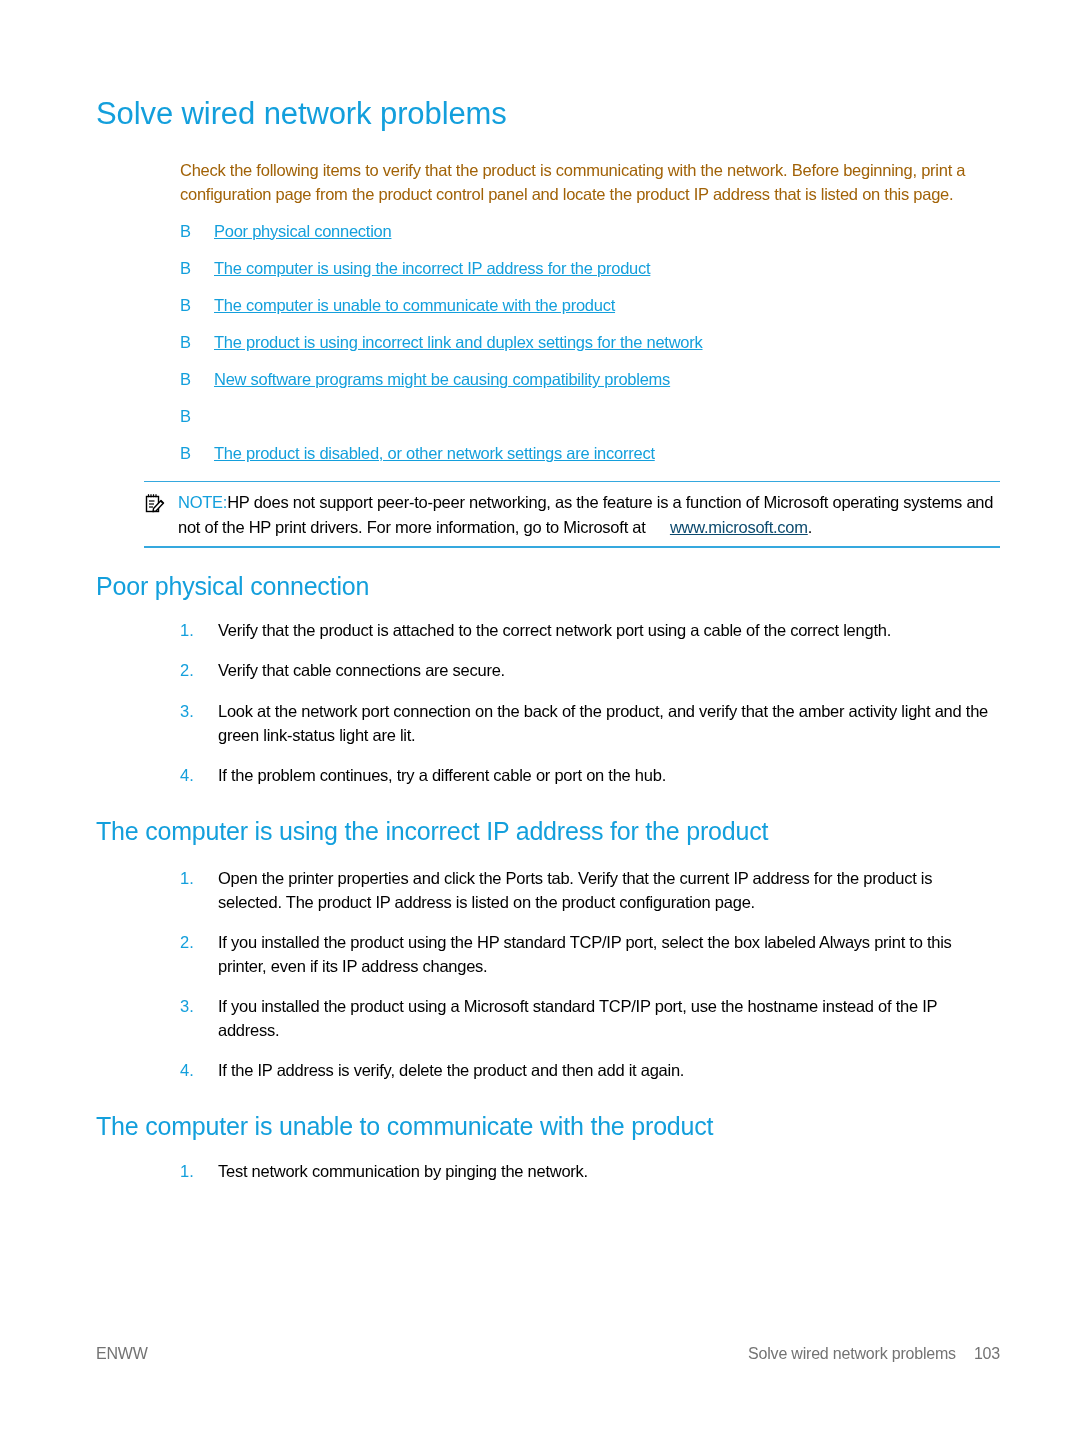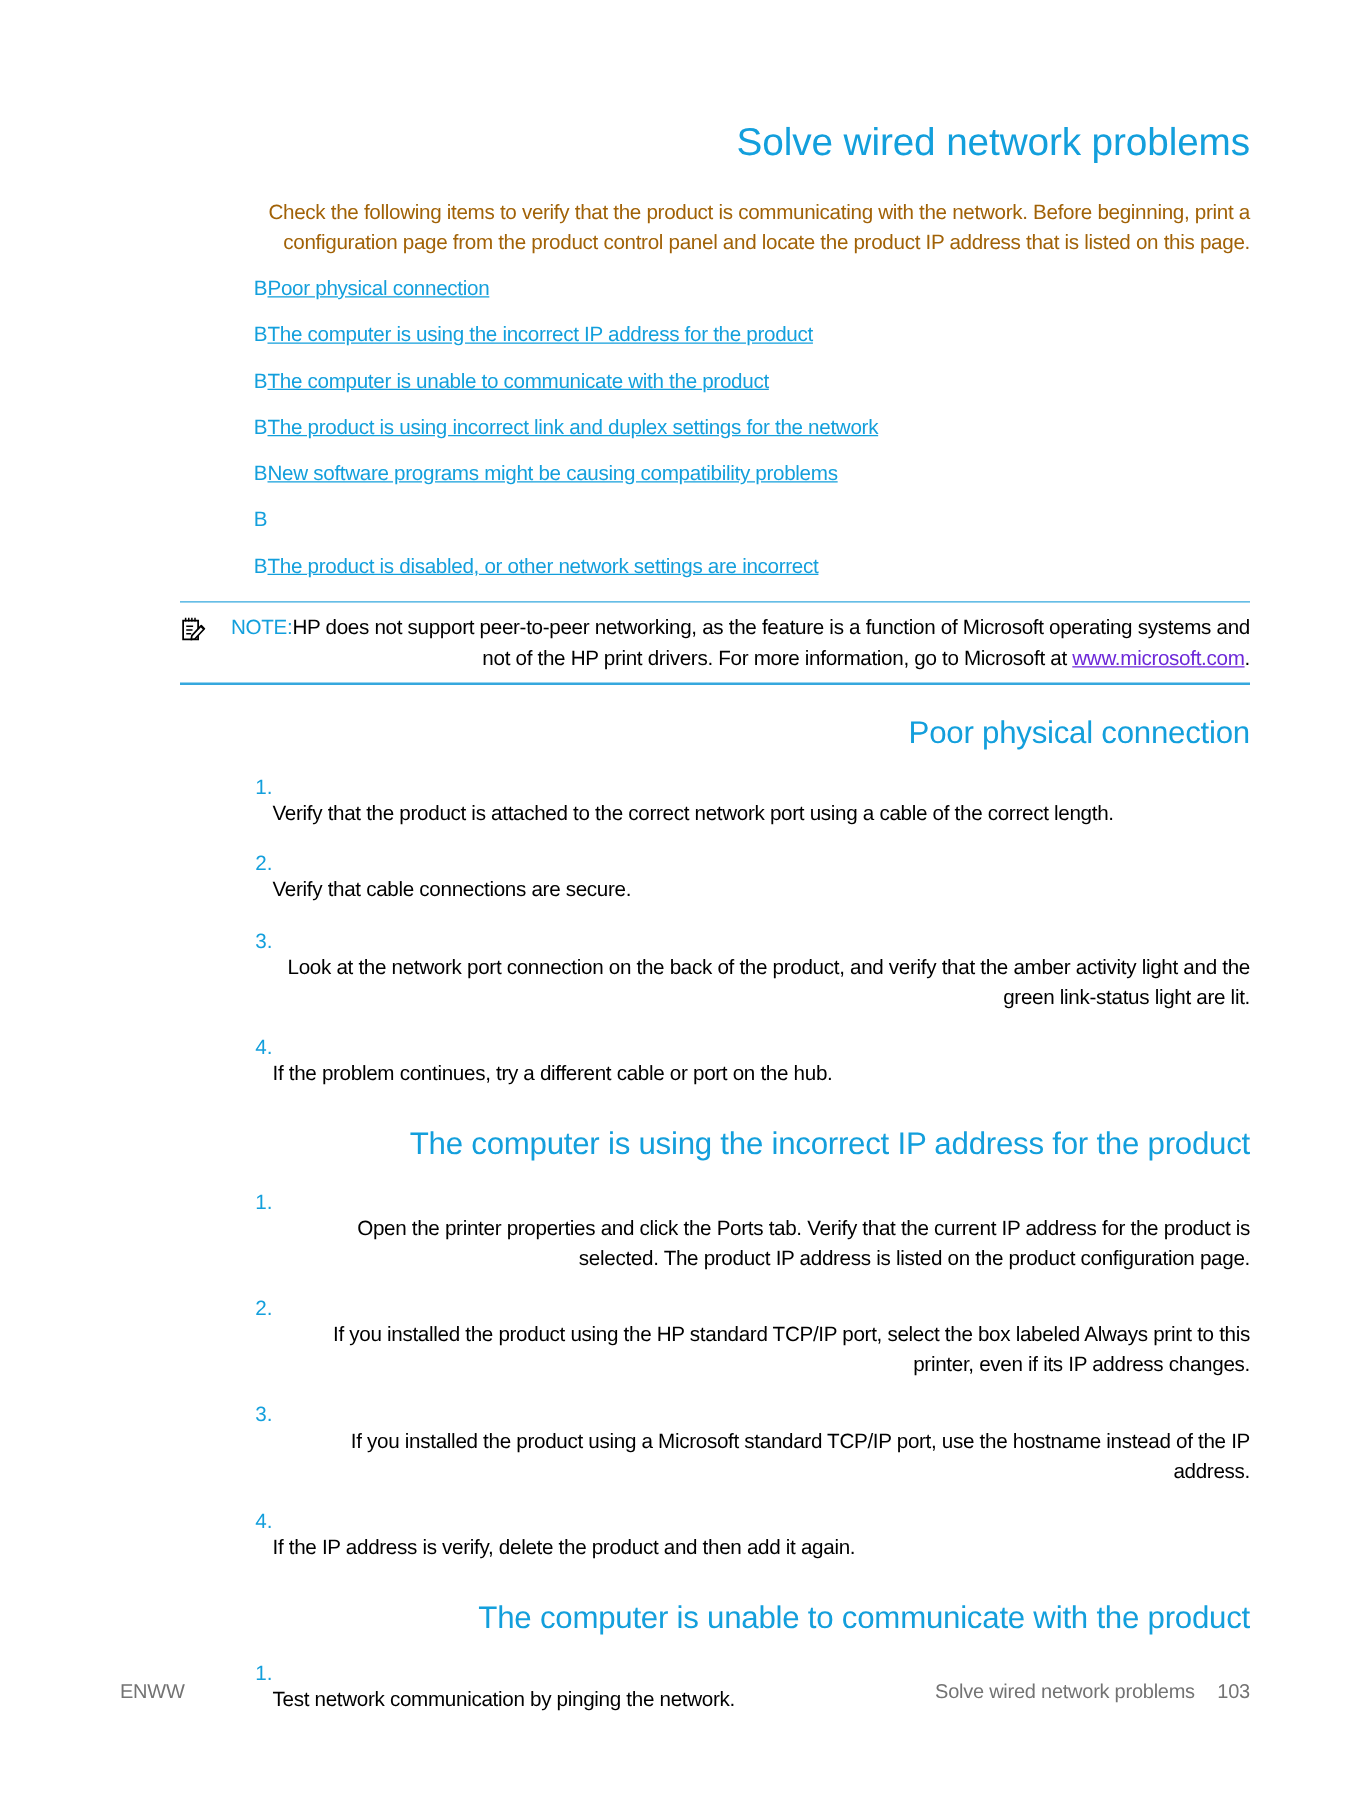--- a/index.html
+++ b/index.html
@@ -13,21 +13,20 @@
     color: #000000;
     -webkit-font-smoothing: none;
   }
   .page {
     position: relative;
     width: 1080px;
     height: 1437px;
     background: #ffffff;
     box-sizing: border-box;
     overflow: hidden;
-    text-align: right;
   }
 
   
   .content {
     position: absolute;
     left: 96px;
     top: 96px;
     width: 904px;
   }
 
@@ -114,23 +113,24 @@
     font-size: 16.5px;
     line-height: 1.46;
     letter-spacing: -0.25px;
     color: #000;
   }
   .note-label {
     color: #139fdc;
     margin-right: 0;
   }
   .inline-link {
-    color: #6d28d9;
+    color: #0c4a6e;
     text-decoration: underline;
     cursor: pointer;
+    margin-left: 20px;
   }
 
   
   .steps {
     margin: 0;
     padding: 0 0 0 84px;
     list-style: none;
   }
   .steps li {
     display: flex;
@@ -144,21 +144,20 @@
     line-height: 1.46;
     flex: 0 0 38px;
     width: 38px;
   }
   .step-text {
     font-size: 16.5px;
     line-height: 1.46;
     letter-spacing: -0.25px;
     color: #000;
     max-width: 800px;
-    margin-top: 21px;
   }
 
   
   .footer {
     position: absolute;
     left: 96px;
     right: 80px;
     top: 1345px;
     display: flex;
     justify-content: space-between;

